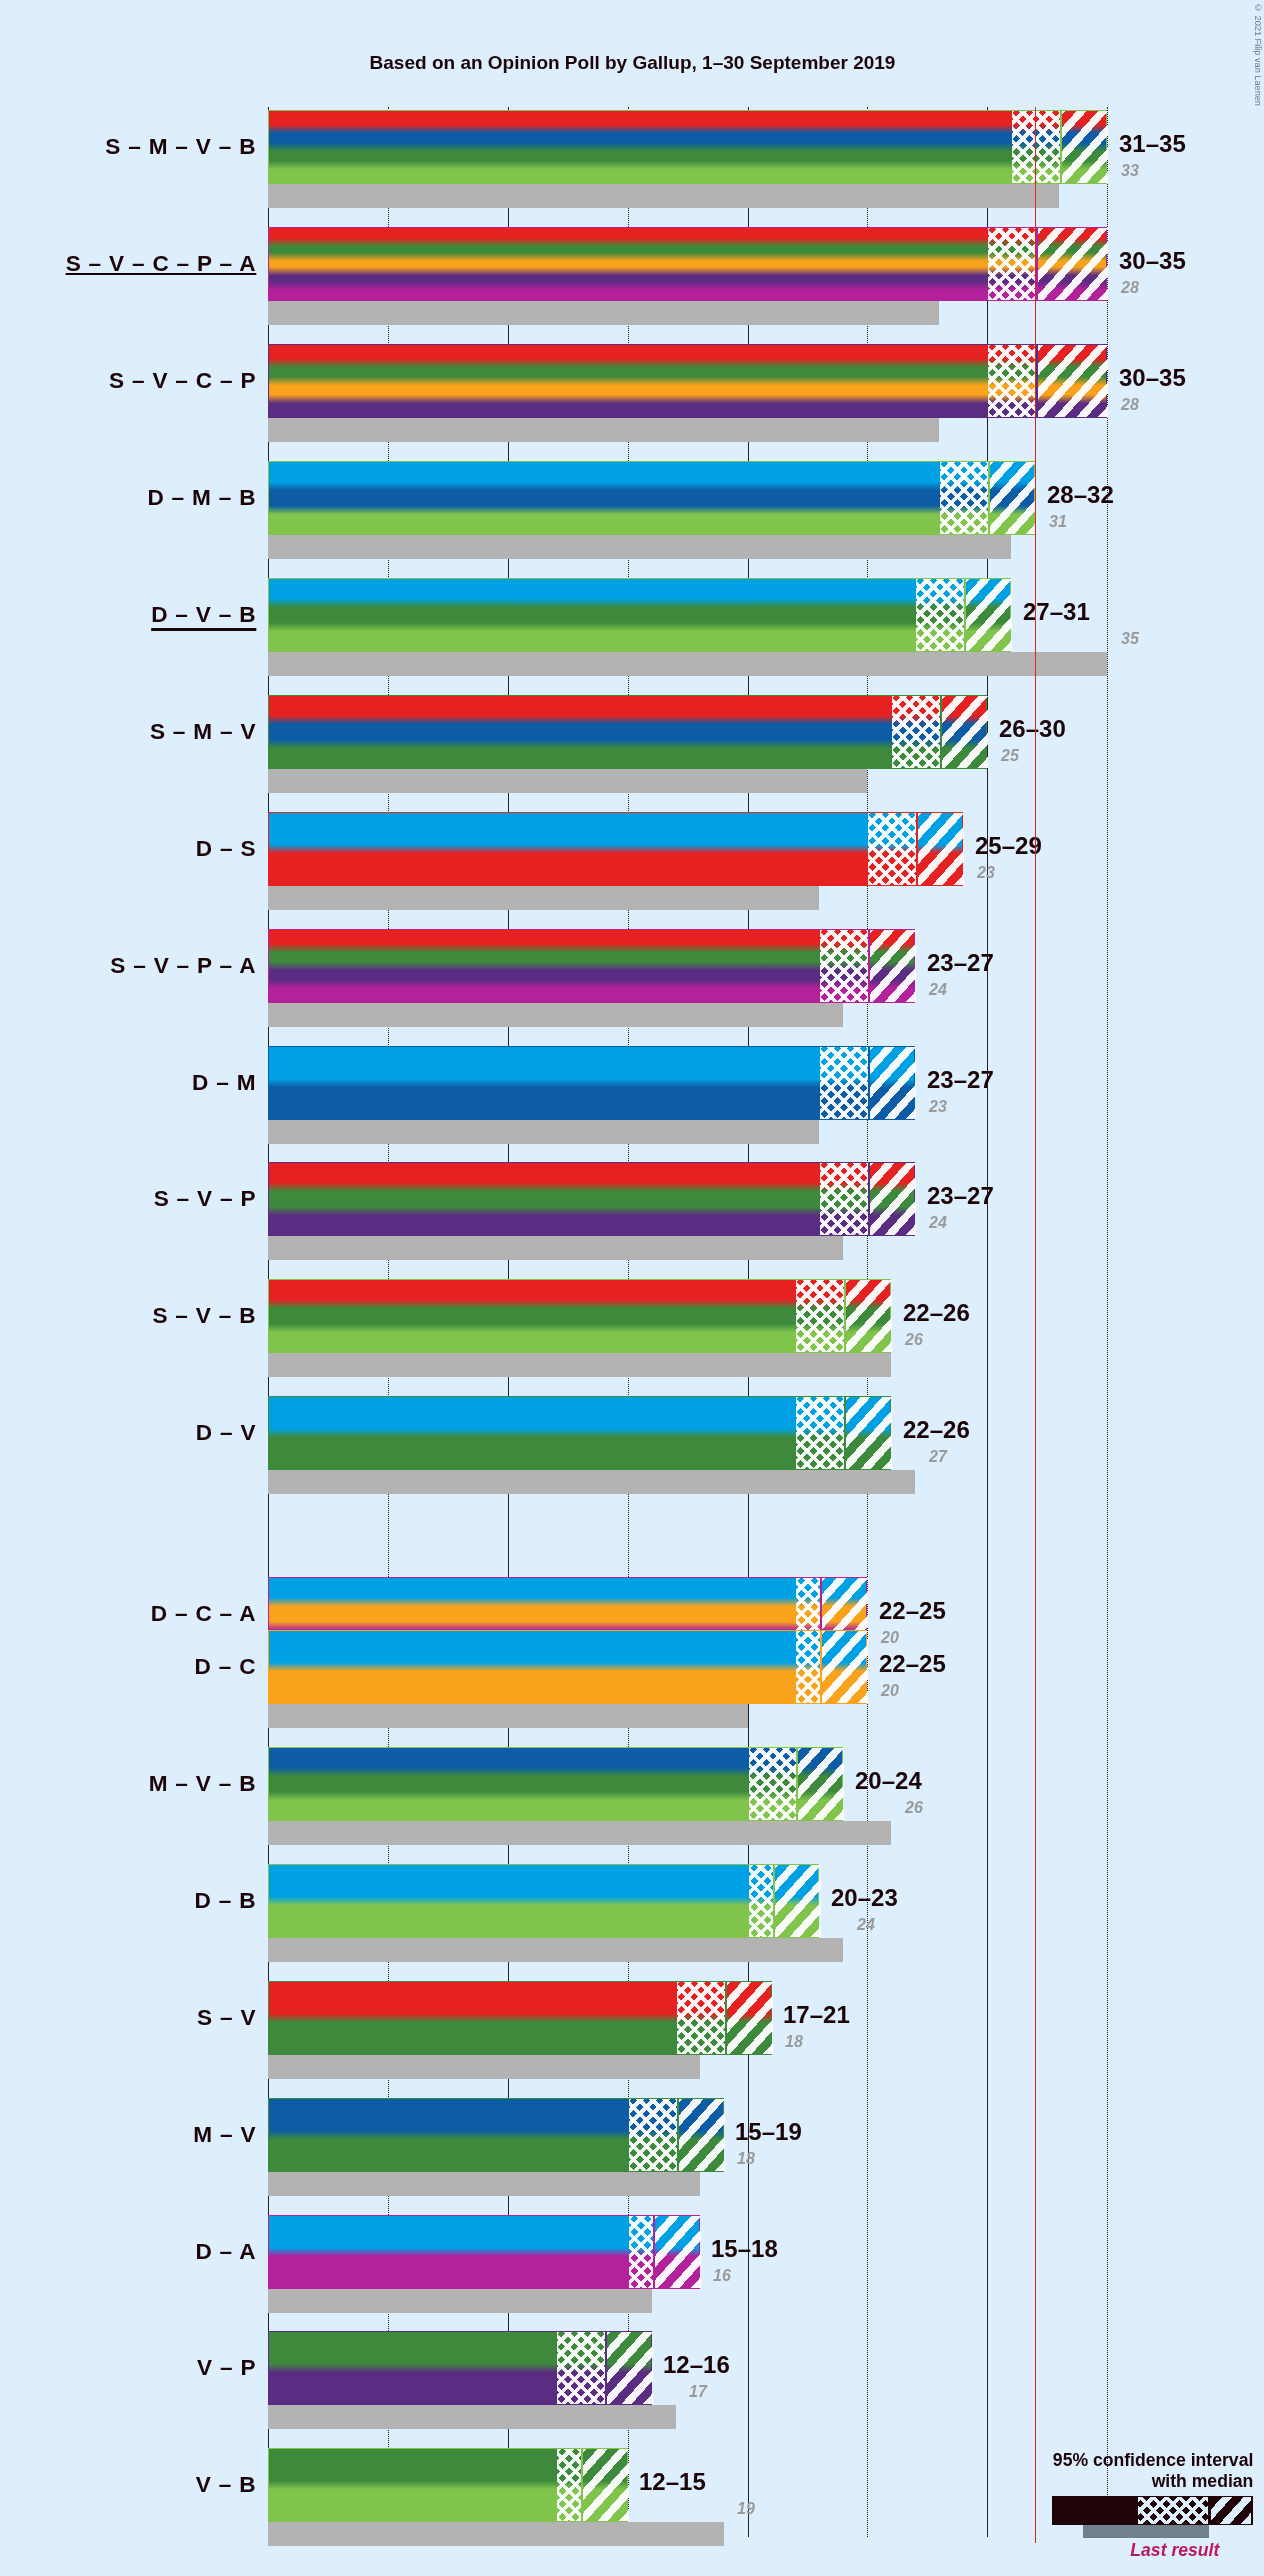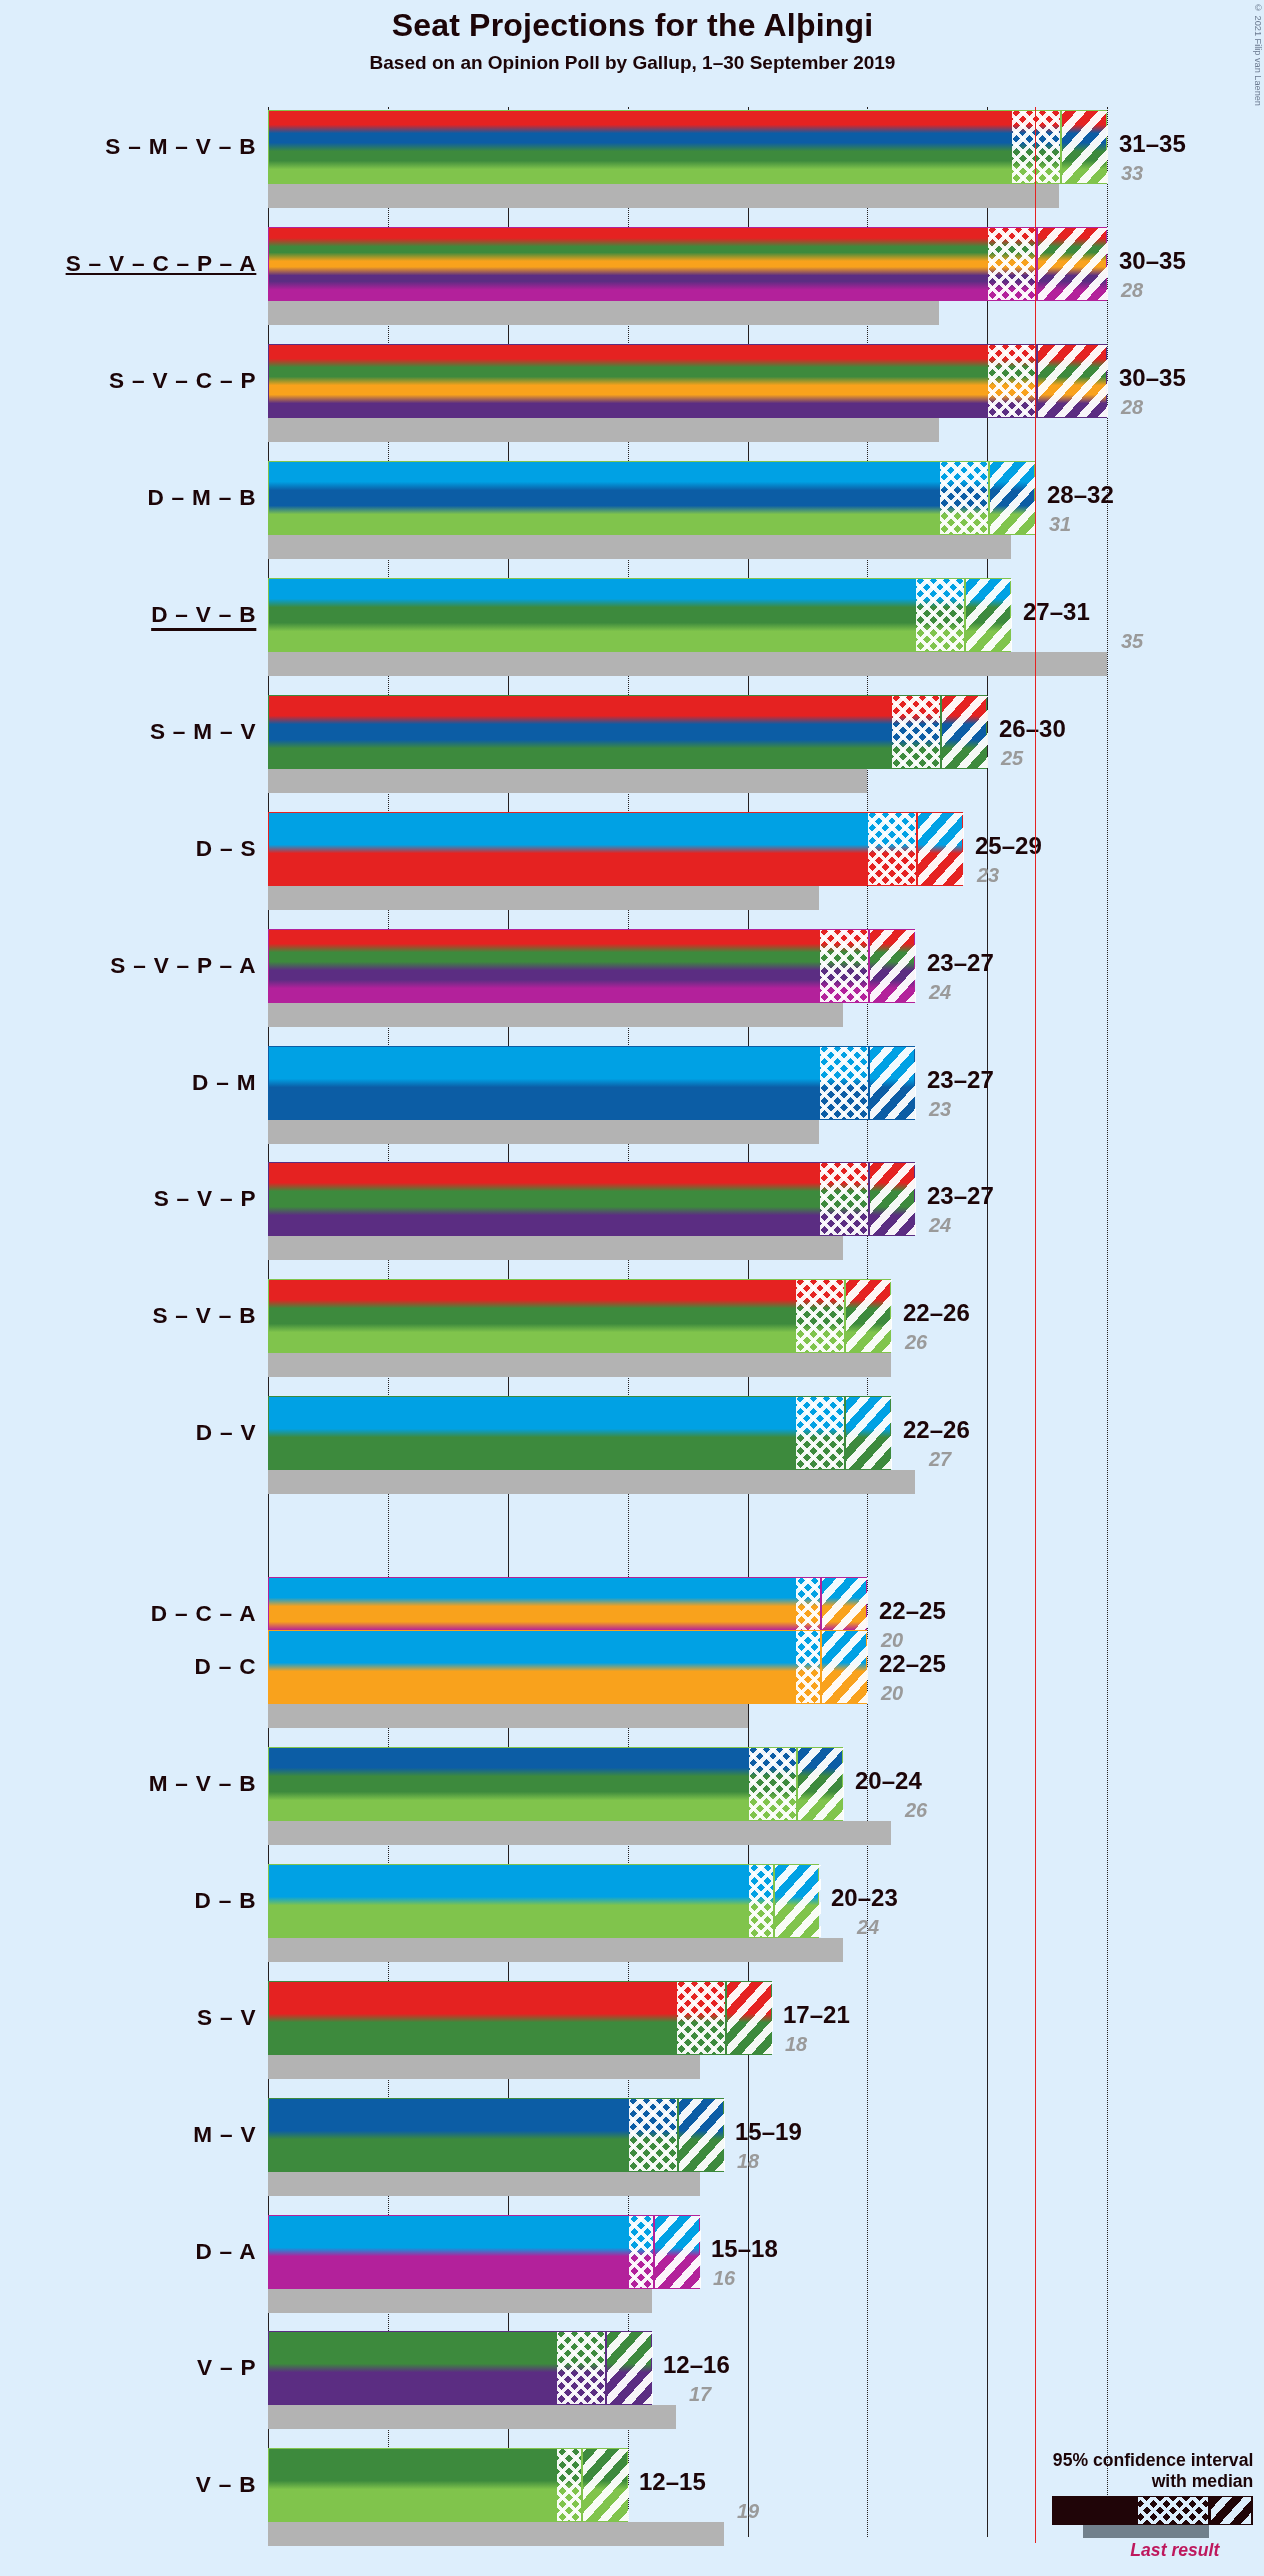--- a/index.html
+++ b/index.html
@@ -69,21 +69,21 @@
     position:absolute;left:0;top:74px;height:23.5px;
     background:#b3b3b3;
   }
 
   .value{
     position:absolute;top:20px;white-space:nowrap;
     font-size:24px;font-weight:bold;color:#1c0508;
   }
   .lastvalue{
     position:absolute;top:52px;white-space:nowrap;
-    font-size:20px;font-weight:bold;font-style:italic;color:#9a9a9a;
+    font-size:16px;font-weight:bold;font-style:italic;color:#9a9a9a;
   }
 
   
   #legend{position:absolute;right:11.7px;bottom:15px;width:251px;text-align:right;}
   .legend-title{font-size:17.6px;font-weight:bold;color:#1c0508;line-height:1.18;}
   .legend-bar-wrap{position:relative;height:37px;margin-top:5px;}
   .legend-bar{
     position:absolute;right:0;top:0;width:201px;height:28.5px;
     background:#200508;border:1.7px solid #200508;box-sizing:border-box;
   }
@@ -101,21 +101,20 @@
   .legend-lastbar{position:absolute;right:44px;top:27px;width:126px;height:15px;background:#71808c;}
   .legend-lastlabel{
     margin-top:6.7px;margin-right:34px;font-size:17.6px;font-weight:bold;font-style:italic;color:#be185d;
   }
 </style>
 </head>
 <body>
 
 <div id="chart-root">
 
-  <div class="title">Seat Projections for the Alþingi</div>
   <div class="subtitle">Based on an Opinion Poll by Gallup, 1–30 September 2019</div>
   <div class="copyright">© 2021 Filip van Laenen</div>
 
   <div id="plot">
     <div id="gridlines">
         <div class="gridline" style="left: 0px;"></div>
         <div class="gridline dotted" style="left: 120px;"></div>
         <div class="gridline" style="left: 240px;"></div>
         <div class="gridline dotted" style="left: 360px;"></div>
         <div class="gridline" style="left: 480px;"></div>

